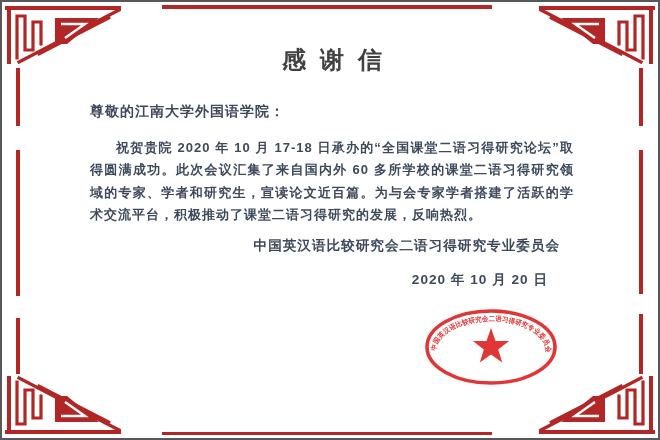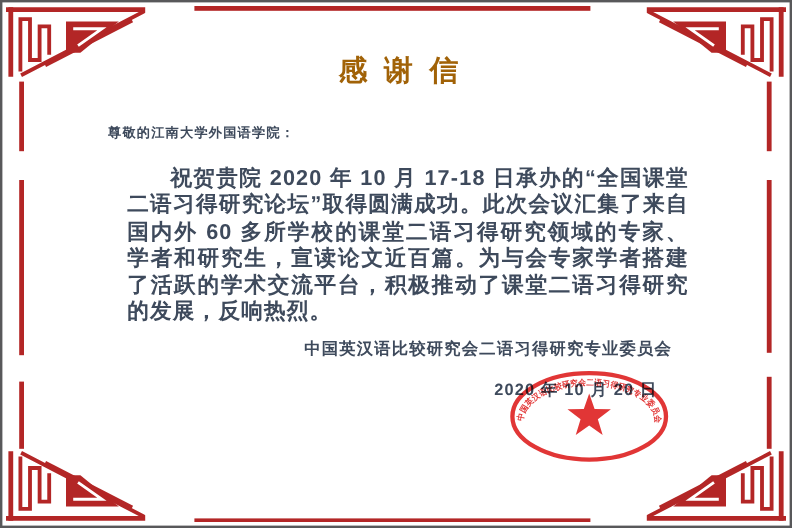--- a/index.html
+++ b/index.html
@@ -23,28 +23,28 @@
   .hline.bottom{left:160px;bottom:3px;width:330px;}
   .vdash{position:absolute;width:4px;background:#b32626;}
   
   .letter-body{
     position:absolute;left:88px;top:42px;width:484px;
     color:#3e4a5c;z-index:2;
   }
   .title{
     margin:0 0 24px 0;text-align:center;
     font-size:24px;line-height:32px;font-weight:700;
-    letter-spacing:14px;padding-left:14px;color:#a16207;
+    letter-spacing:14px;padding-left:14px;color:#404040;
   }
   .salutation{
-    margin:0 0 15px 0;font-size:11px;line-height:22px;
+    margin:0 0 15px 0;font-size:14px;line-height:22px;
     font-weight:700;letter-spacing:1px;
   }
   .para{
-    margin:0 0 9px 16px;font-size:18px;line-height:22.3px;
+    margin:0 0 9px 0;font-size:13px;line-height:22.3px;
     text-indent:2em;text-align:justify;font-weight:700;
     letter-spacing:1px;
   }
   .signature{
     margin:8px 0 0 0;font-size:13.6px;line-height:22px;
     font-weight:700;letter-spacing:1px;text-align:right;
     padding-right:14px;
   }
   .date{
     margin:12px 0 0 0;font-size:13.6px;line-height:22px;

